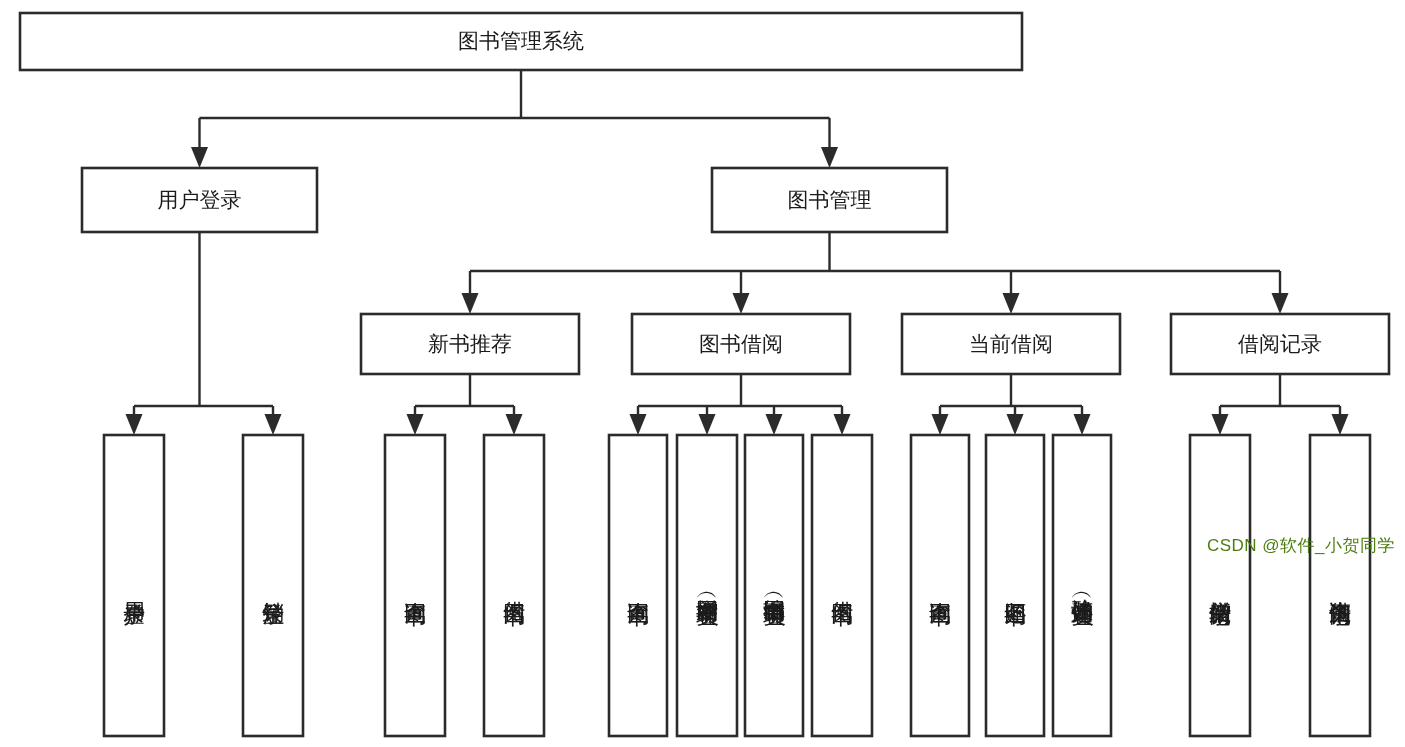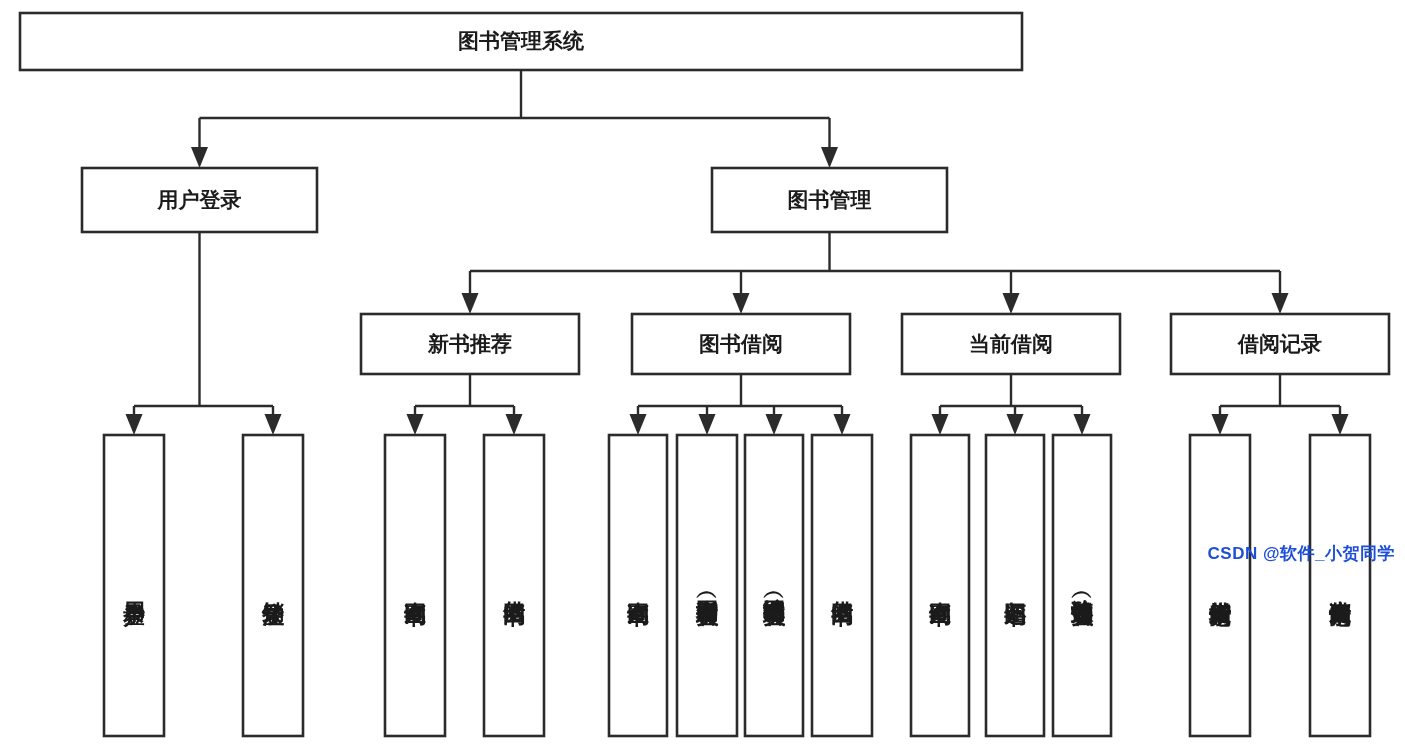--- a/index.html
+++ b/index.html
@@ -11,21 +11,20 @@
     width: 1405px;
     height: 747px;
     font-family: "Liberation Sans", "DejaVu Sans", sans-serif;
     overflow: hidden;
   }
   #diagram-root {
     position: relative;
     width: 1405px;
     height: 569px;
     background: #ffffff;
-    font-weight: bold;
   }
   svg.diagram-canvas {
     position: absolute;
     left: 0;
     top: 0;
     width: 1405px;
     height: 747px;
     display: block;
   }
   .node-rect {
@@ -62,24 +61,24 @@
     display: flex;
     align-items: center;
     justify-content: center;
     text-align: center;
     white-space: nowrap;
     pointer-events: none;
   }
   .watermark {
     position: absolute;
     right: 10px;
-    bottom: 4px;
+    bottom: 12px;
     font-family: "Liberation Sans", "DejaVu Sans", sans-serif;
     font-size: 17px;
-    color: #1d4ed8;
+    color: #4d7c0f;
     white-space: nowrap;
     letter-spacing: 0.5px;
   }
 </style>
 </head>
 <body>
 
 <div id="diagram-root">
 
   <svg class="diagram-canvas" viewBox="0 0 1405 747">

